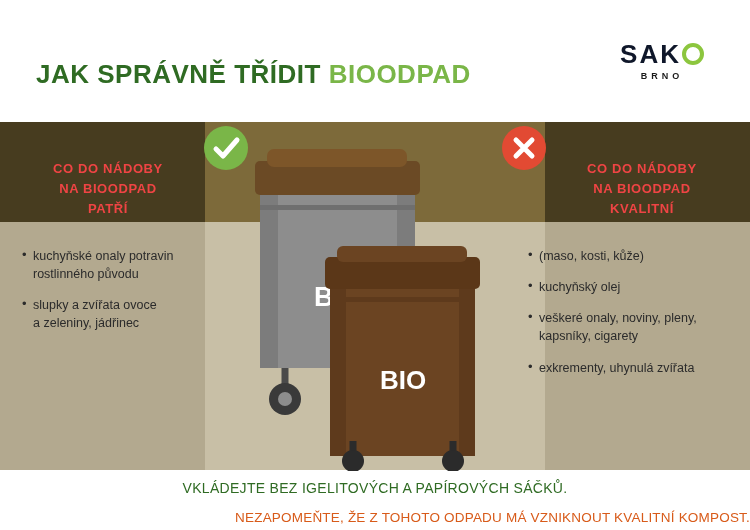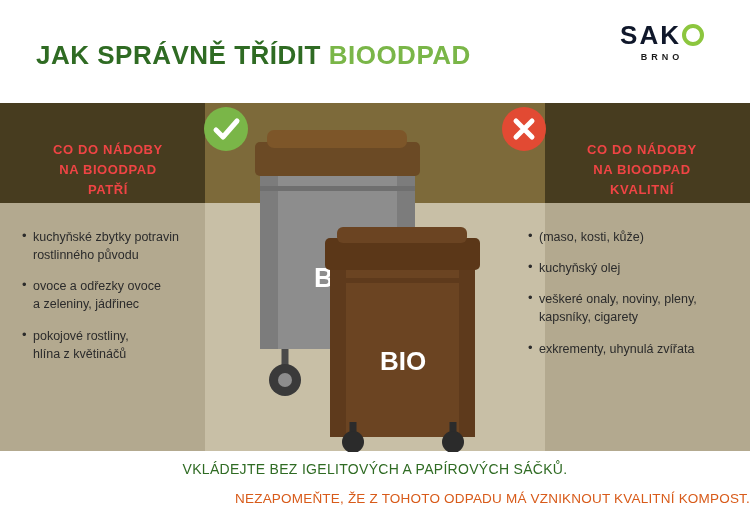--- a/index.html
+++ b/index.html
@@ -6,20 +6,21 @@
   html, body {
     width: 750px; height: 530px;
     font-family: "Liberation Sans", sans-serif;
     background: #ffffff;
     overflow: hidden;
   }
   .poster {
     position: relative;
     width: 750px; height: 506px;
     background: #ffffff;
+    margin-top: 19px;
   }
 
   
   .header {
     position: absolute;
     left: 0; top: 0;
     width: 750px; height: 103px;
     background: #ffffff;
   }
   .title {
@@ -200,30 +201,26 @@
     </svg>
   </div>
   <div class="badge no">
     <svg width="44" height="44" viewBox="0 0 44 44">
       <path d="M14 14 L30 30 M30 14 L14 30" stroke="#ffffff" stroke-width="5" fill="none" stroke-linecap="round"></path>
     </svg>
   </div>
 
   <ul class="list left">
       <li>
-        <span class="ln">kuchyňské zbytky potravin</span>
+        <span class="ln">kuchyňské onaly potravin</span>
         <span class="ln">rostlinného původu</span>
       </li>
       <li>
-        <span class="ln">ovoce a odřezky ovoce</span>
+        <span class="ln">slupky a zvířata ovoce</span>
         <span class="ln">a zeleniny, jádřinec</span>
-      </li>
-      <li>
-        <span class="ln">pokojové rostliny,</span>
-        <span class="ln">hlína z květináčů</span>
       </li>
     </ul>
   <ul class="list right">
       <li>
         <span class="ln">(maso, kosti, kůže)</span>
       </li>
       <li>
         <span class="ln">kuchyňský olej</span>
       </li>
       <li>

